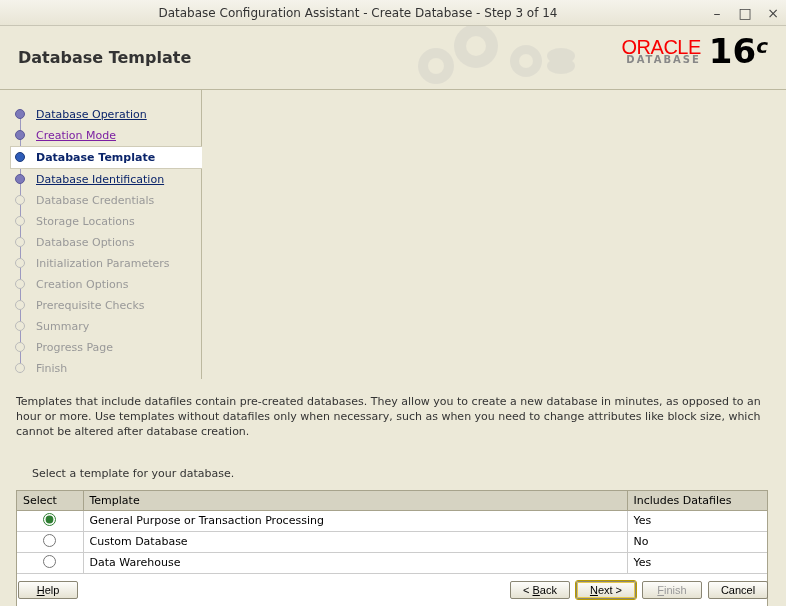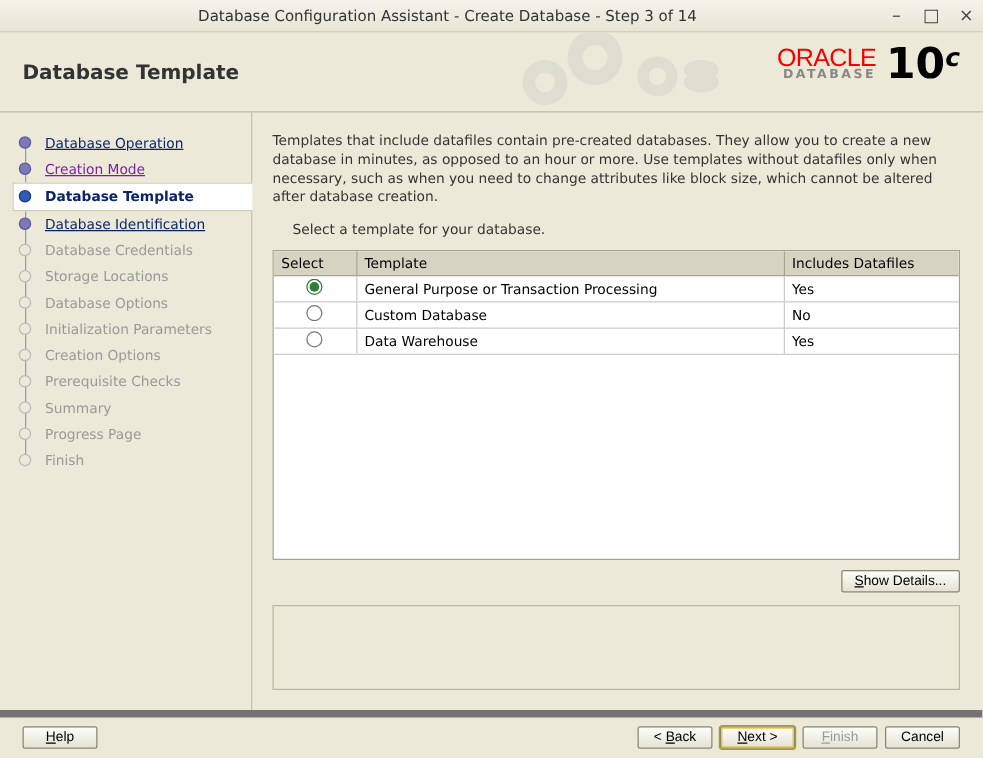--- a/index.html
+++ b/index.html
@@ -104,20 +104,21 @@
       height: 64px;
       width: 180px;
       opacity: 0.25;
       overflow: hidden;
       pointer-events: none;
     }
 
     .main {
       display: flex;
       height: 478px;
+      flex-direction: column;
     }
     .sidebar {
       width: 202px;
       background: #ece9d8;
       border-right: 1px solid #bcb89f;
       padding: 14px 0 0 10px;
     }
     .step-list {
       list-style: none;
       position: relative;
@@ -184,21 +185,21 @@
       flex: 1;
       background: #ece9d8;
       padding: 16px 18px 10px 16px;
       display: flex;
       flex-direction: column;
     }
     .desc {
       font-size: 11px;
       color: #333;
       line-height: 1.35;
-      margin-bottom: 12px;
+      margin-bottom: 27px;
     }
     .subdesc {
       font-size: 11px;
       color: #333;
       margin-bottom: 10px;
       margin-left: 16px;
     }
     .table-wrap {
       border: 1px solid #a7a38c;
       background: #fff;
@@ -311,21 +312,21 @@
       </g>
     </svg>
   </div>
   <div class="page-title">Database Template</div>
   <div class="header-logo">
     <div class="oracle-stack">
       <div class="oracle-word">ORACLE</div>
       <div class="oracle-db">DATABASE</div>
     </div>
     <div class="ver12c">
-      <span>10</span>
+      <span>16</span>
         <span class="c">c</span>
     </div>
   </div>
 </div>
 
 <div class="main">
   <div class="sidebar">
     <ul class="step-list" id="step-list">
     <li class="step-item completed"><span class="bullet"></span><a href="#">Database Operation</a></li>
         <li class="step-item completed purple"><span class="bullet"></span><a href="#">Creation Mode</a></li>

